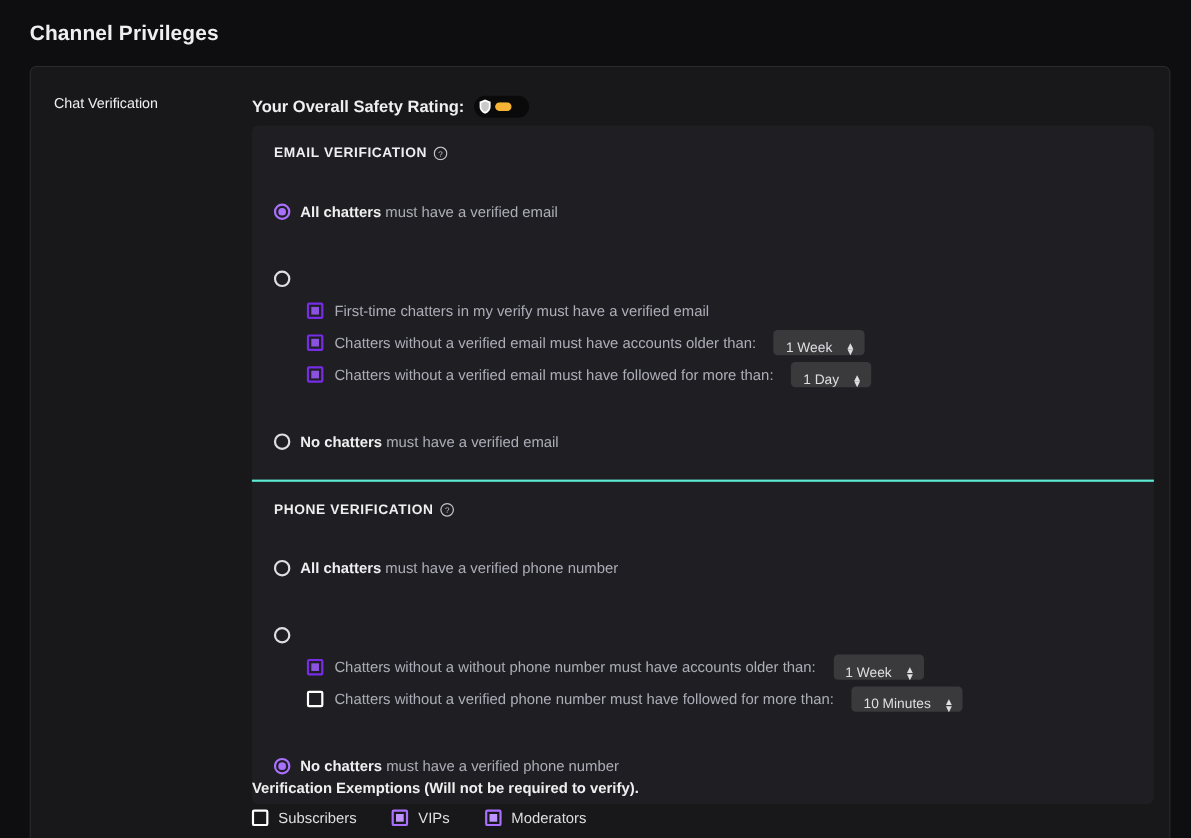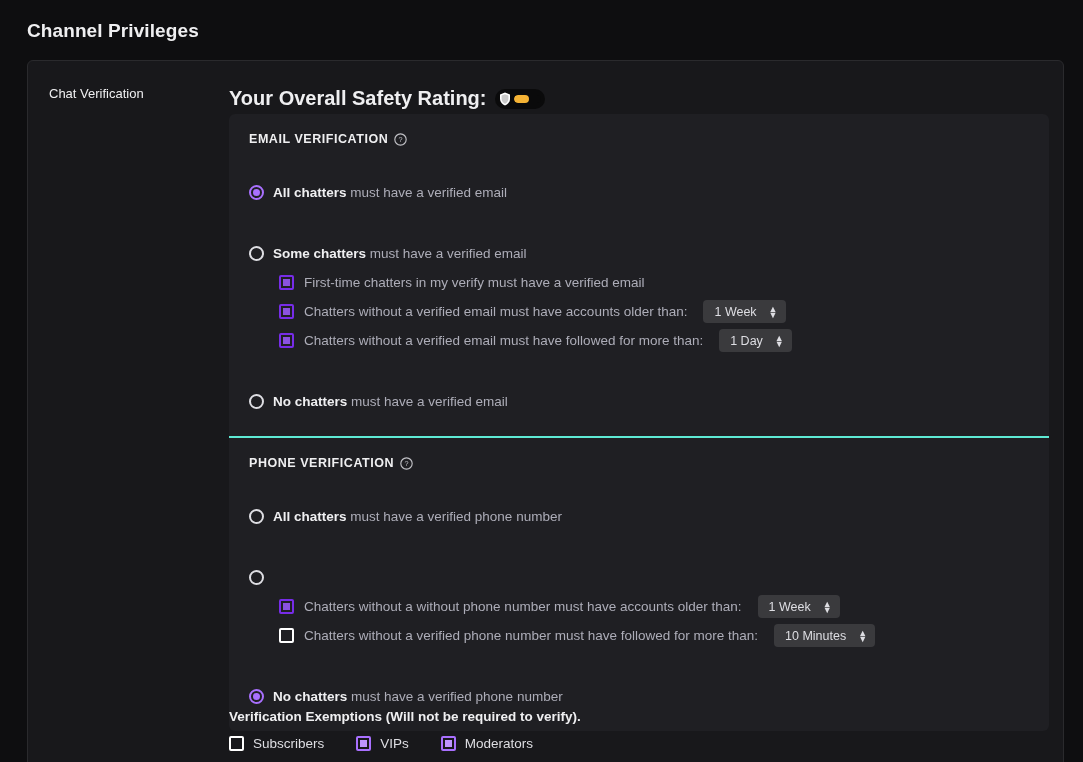--- a/index.html
+++ b/index.html
@@ -36,21 +36,21 @@
     left: 21px; top: 25px;
     font-size: 13px; font-weight: normal;
     color: #efeff1;
   }
 
   .rating-row {
     position: absolute;
     left: 201px; top: 26px;
     display: flex; align-items: center; gap: 9px;
   }
-  .rating-label { font-size: 20px; font-weight: bold; color: #efeff1; }
+  .rating-label { font-size: 15px; font-weight: bold; color: #efeff1; }
   .rating-badge {
     width: 50px; height: 20px;
     background: #0a0a0b;
     border-radius: 10px;
     display: flex; align-items: center;
     padding-left: 4px;
     gap: 3px;
   }
   .shield-icon { width: 12px; height: 14px; display:block; }
   .rating-bar-track {
@@ -135,21 +135,21 @@
 
   .select {
     height: 23px;
     background: #3a3a3d;
     border: none;
     border-radius: 4px;
     color: #dedee3;
     font-size: 12.5px;
     font-family: "Liberation Sans", sans-serif;
     display: inline-flex;
-    align-items: center;
+    align-items: flex-end;
     gap: 12px;
     padding: 0 8px 0 11px;
     margin-left: 6px;
   }
   .select .sel-val { white-space: nowrap; }
   .select .sel-arrow {
     font-size: 10px; line-height: 1;
     color: #dedee3;
     display: flex; flex-direction: column;
     align-items: center;
@@ -208,21 +208,20 @@
           </svg>
         </div>
 
         <div class="radio-row">
           <span class="radio on"></span>
           <span class="radio-text"><b>All chatters</b><span> must have a verified email</span></span>
         </div>
 
         <div class="radio-row">
           <span class="radio"></span>
-          <span class="radio-text"><b>Some chatters</b><span> must have a verified email</span></span>
         </div>
 
         <div class="check-row">
           <span class="checkbox on"></span>
           <span class="check-text">First-time chatters in my verify must have a verified email</span>
         </div>
 
         <div class="check-row">
           <span class="checkbox on"></span>
           <span class="check-text">Chatters without a verified email must have accounts older than:</span>

